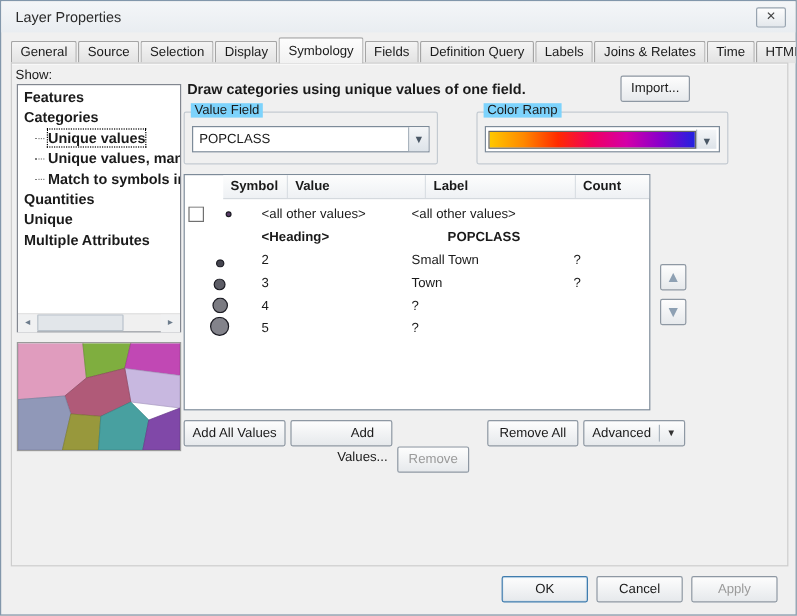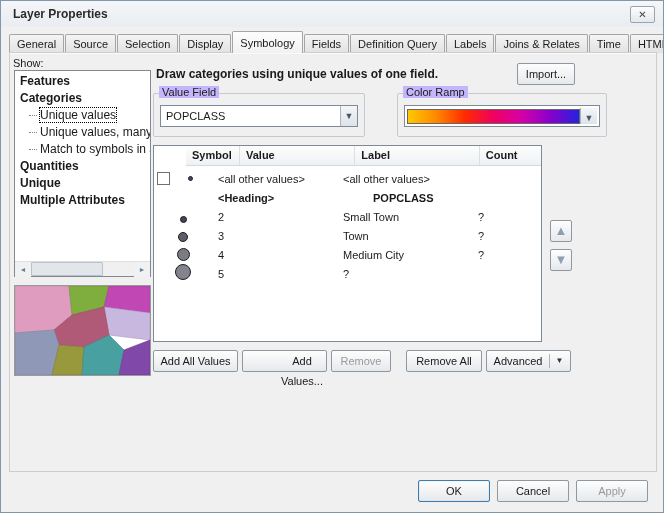--- a/index.html
+++ b/index.html
@@ -5,21 +5,21 @@
   * { margin:0; padding:0; box-sizing:border-box; }
   html,body { background:#c8c8c8; }
   body { font-family:"Liberation Sans","DejaVu Sans",sans-serif; font-size:11px; color:#1a1a1a; }
 
   .dialog { position:relative; width:664px; height:513px; background:#f0f0f0;
             border:1px solid #8297ab; outline:1px solid #5f7285; overflow:hidden; }
 
   
   .titlebar { position:absolute; left:0; top:0; width:100%; height:26px;
               background:linear-gradient(#f4f6f8,#e9edf1); }
-  .title-text { position:absolute; left:12px; top:6px; font-size:12px; color:#2b2b2b;font-weight:bold; }
+  .title-text { position:absolute; left:12px; top:6px; font-size:12px; color:#2b2b2b; }
   .close-btn { position:absolute; right:8px; top:5px; width:25px; height:17px;
                background:linear-gradient(#fdfdfd,#e4e8ec); border:1px solid #98a4b0;
                border-radius:2px; text-align:center; line-height:15px; font-size:10px; color:#444;
                cursor:default; }
 
   
   .tabstrip { position:absolute; left:8px; top:32px; height:20px; display:flex; align-items:flex-end; }
   .tab { height:19px; padding:3px 7px 0 7px; margin-right:1px; background:linear-gradient(#f4f4f4,#e2e2e2);
          border:1px solid #a5a5a5; border-bottom:none; border-radius:2px 2px 0 0; white-space:nowrap; }
   .tab.active { height:22px; margin-top:-3px; padding-top:5px; background:#f4f4f4;
@@ -27,21 +27,21 @@
   .tabpage { position:absolute; left:8px; top:51px; width:648px; height:420px;
              background:#f0f0f0; border:1px solid #cdcdcd; box-shadow:inset 0 1px 0 #fafafa; }
 
   
   .show-label { position:absolute; left:12px; top:56px; }
   .tree-box { position:absolute; left:13px; top:69px; width:137px; height:207px;
               background:#fff; border:1px solid #828790; }
   .tree-items { position:absolute; left:0; top:2px; right:0; bottom:15px; overflow:hidden; }
   .tree-item { height:17px; line-height:17px; padding-left:5px; font-size:12px; white-space:nowrap; }
   .tree-item.bold { font-weight:bold; }
-  .tree-item.sub { padding-left:14px; }
+  .tree-item.sub { padding-left:14px;font-weight:bold; }
   .tree-dash { display:inline-block; width:8px; height:1px; border-top:1px dotted #808080;
                vertical-align:middle; margin-right:3px; }
   .tree-item.selected .sel-wrap { outline:1px dotted #000; }
   .hscroll { position:absolute; left:0; bottom:0; right:0; height:15px; background:#f0f0f0;
              border-top:1px solid #dfdfdf; display:flex; }
   .hs-btn { width:16px; height:15px; background:#f0f1f2; color:#6d7d8d; font-size:7px;
             text-align:center; line-height:15px; }
   .hs-track { flex:1; position:relative; }
   .hs-thumb { position:absolute; left:0px; top:0; width:72px; height:14px;
               background:#e2e6ea; border:1px solid #b9c2cb; border-radius:1px; }
@@ -52,21 +52,21 @@
 
   
   .description { position:absolute; left:155px; top:66px; font-size:12px; font-weight:bold; }
   .btn { background:linear-gradient(#fdfdfd,#e6e9ec); border:1px solid #8e98a3; border-radius:2px;
          font-size:11px; text-align:center; color:#1a1a1a; }
   .btn-import { position:absolute; left:516px; top:62px; width:58px; height:22px; line-height:20px; }
 
   .groupbox { position:absolute; height:44px; border:1px solid #c3cad1; border-radius:2px; }
   .gb-value { left:152px; top:92px; width:212px; }
   .gb-ramp { left:368px; top:92px; width:210px;margin-left:28px; }
-  .gb-legend { position:absolute; left:5px; top:-8px; padding:0 3px; background:#c4b5fd; }
+  .gb-legend { position:absolute; left:5px; top:-8px; padding:0 3px; background:#7dd3fc; }
 
   .combo { position:absolute; left:6px; top:11px; height:22px; background:#fff;
            border:1px solid #7d8b99; display:flex; align-items:center; }
   .combo-text { flex:1; padding-left:5px; white-space:nowrap; overflow:hidden; }
   .combo-arrow { width:17px; height:100%; background:linear-gradient(#f4f6f8,#dde3e9);
                  border-left:1px solid #aab4be; text-align:center; line-height:20px; color:#4a5866; font-size:9px; }
   .combo-value { width:198px; }
   .combo-ramp { width:196px; padding:2px; }
   .ramp-swatch { flex:1; height:15px; border:1px solid #666; }
 
@@ -92,21 +92,21 @@
   .dot-l  { width:13px; height:13px; background:#7b7b82; }
   .dot-xl { width:16px; height:16px; background:#83838b; }
 
   .move-btn { position:absolute; left:549px; width:22px; height:22px; line-height:20px;
               font-size:13px; color:#8da0b3; }
   .move-up { top:219px; } .move-down { top:248px; }
 
   .action-row .btn { position:absolute; top:349px; height:22px; line-height:20px; }
   .btn-addall  { left:152px; width:85px; }
   .btn-addval  { left:241px; width:85px;padding-left:35px; }
-  .btn-remove  { left:330px; width:60px; color:#9a9a9a; }
+  .btn-remove  { left:330px; width:60px; color:#9a9a9a;margin-top:22px; }
   .btn-removeall { left:405px; width:76px; }
   .btn-advanced { left:485px; width:85px; display:flex; align-items:center; justify-content:center; }
   .adv-arrow { font-size:9px; margin-left:6px; padding-left:6px; border-left:1px solid #aab4be;
                height:14px; line-height:14px; color:#333; }
   .disabled { color:#9a9a9a; }
 
   
   .footer .btn { position:absolute; top:479px; width:72px; height:22px; line-height:20px; }
   .btn-ok { left:417px; border:1px solid #3f7cae; box-shadow:0 0 1px #7fb2d9 inset; }
   .btn-cancel { left:496px; }
@@ -235,21 +235,20 @@
       <div class="cell cell-value">3</div>
       <div class="cell cell-label">Town</div>
       <div class="cell cell-count">?</div>
     </div>
 
     <div class="sym-row">
       <div class="cell cell-symbol" style="padding-left:0;">
           <span class="dot dot-l"></span>
         </div>
       <div class="cell cell-value">4</div>
-      <div class="cell cell-label">Medium City</div>
       <div class="cell cell-count">?</div>
     </div>
 
     <div class="sym-row">
       <div class="cell cell-symbol" style="padding-left:0;">
           <span class="dot dot-xl"></span>
         </div>
       <div class="cell cell-value">5</div>
       <div class="cell cell-count">?</div>
     </div>

